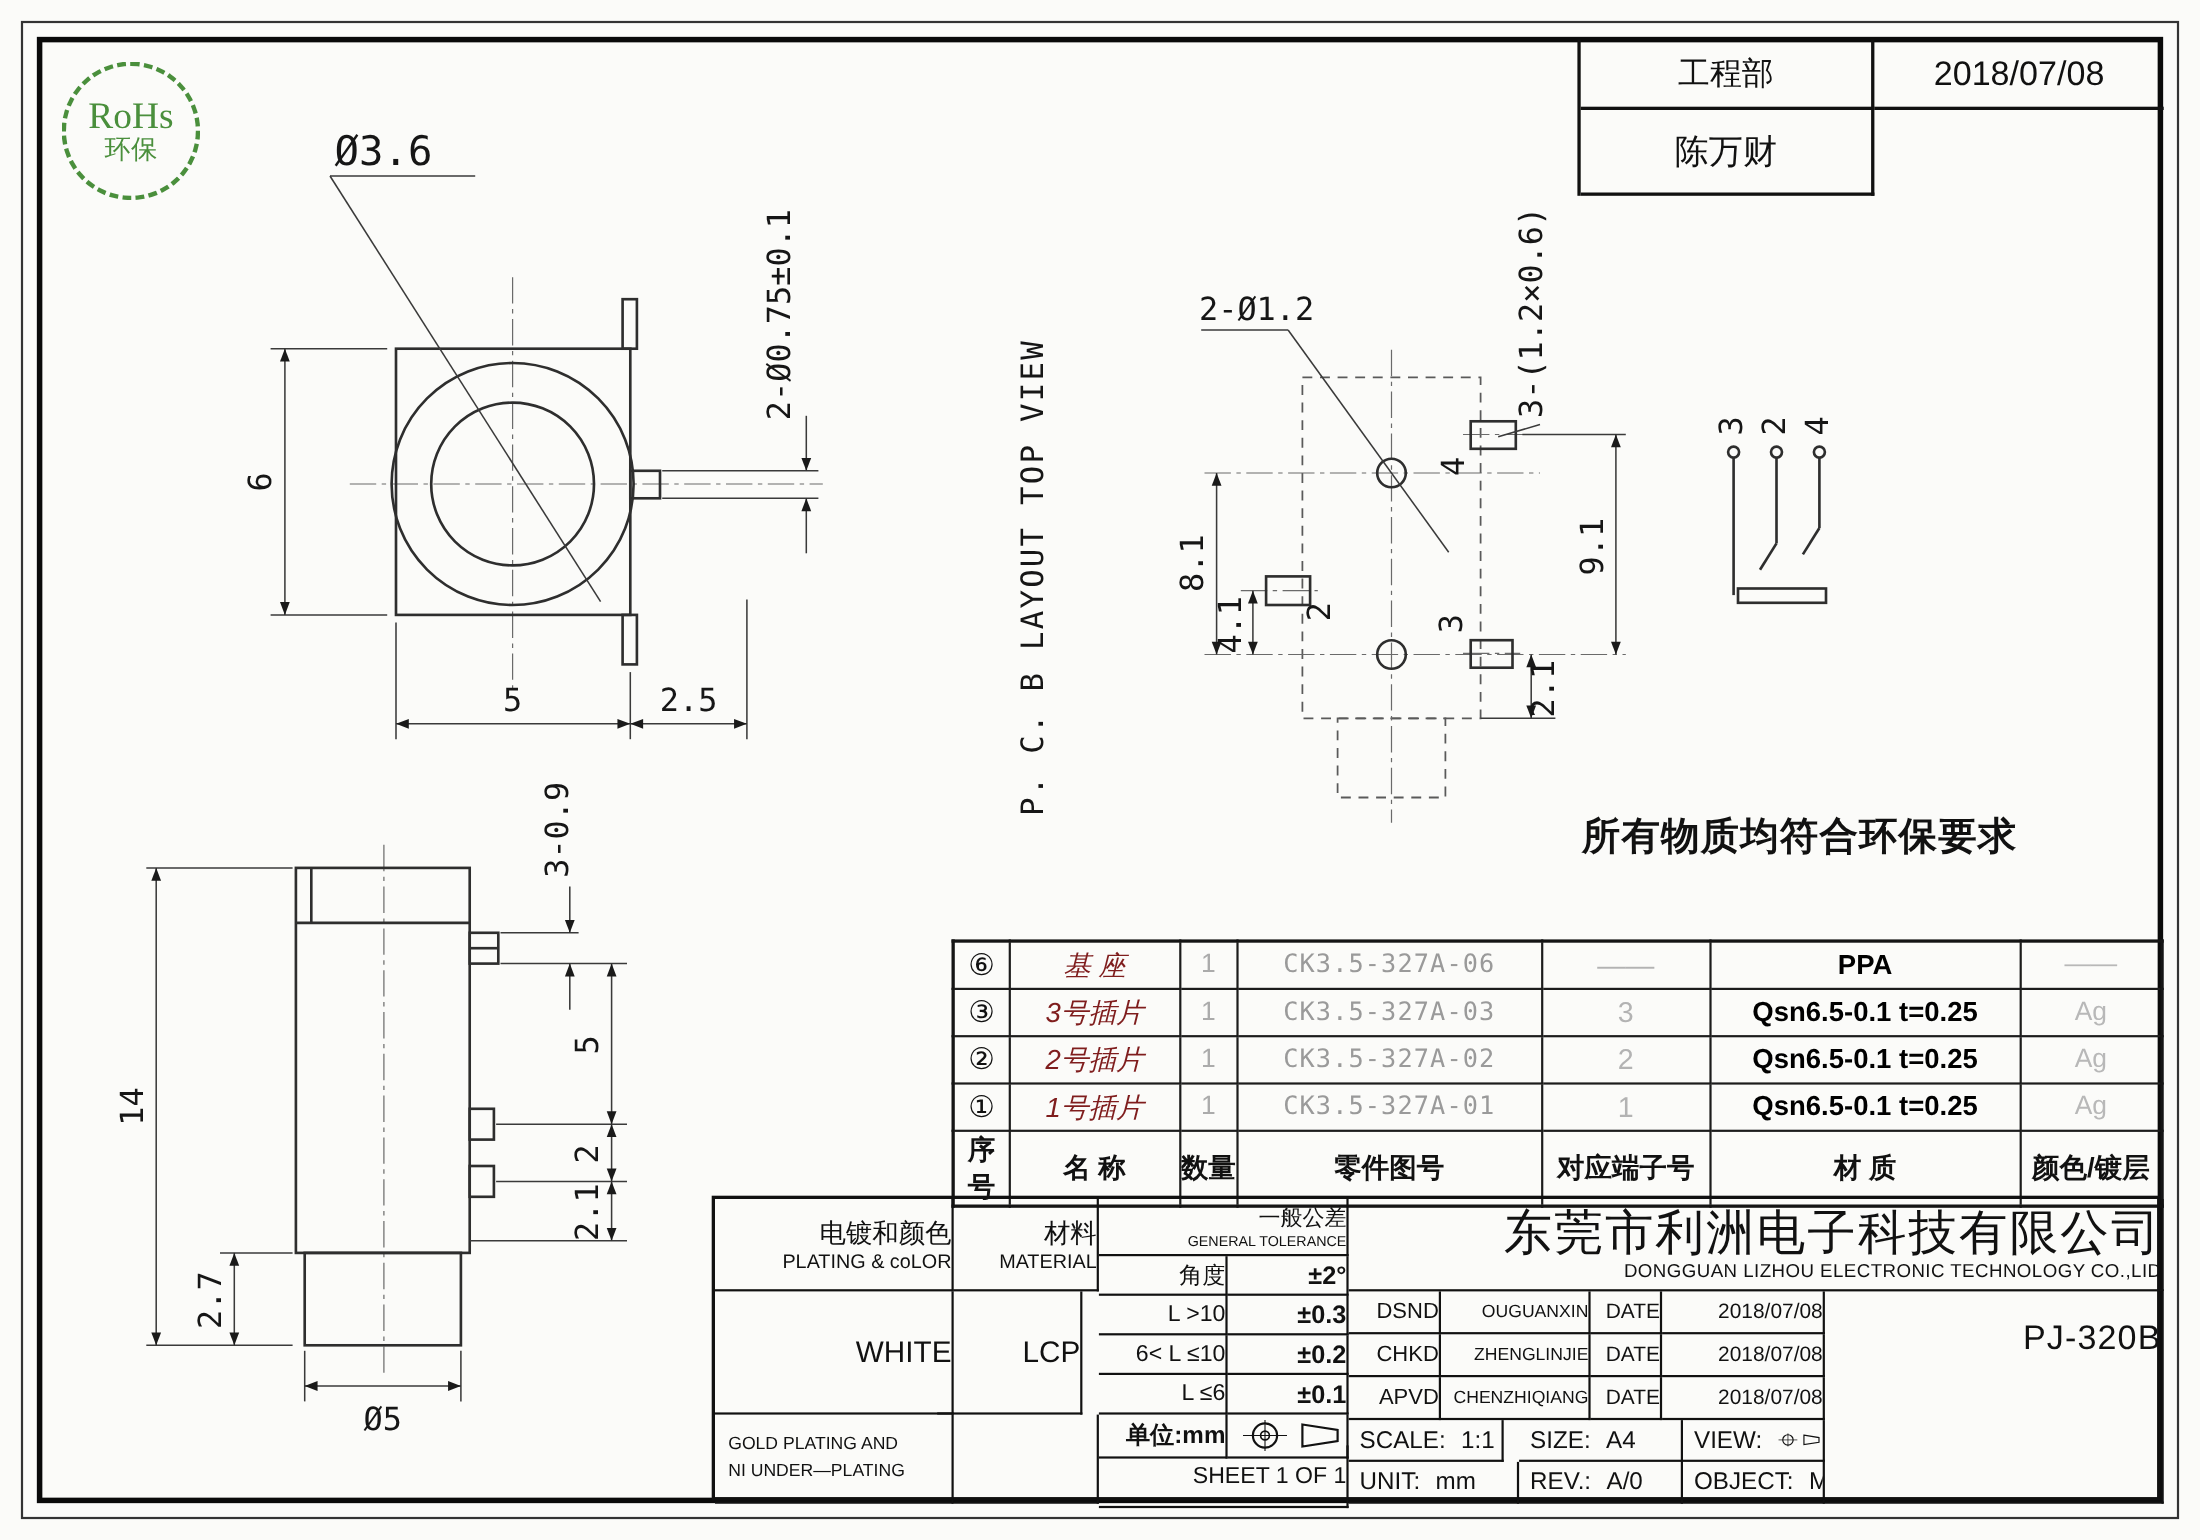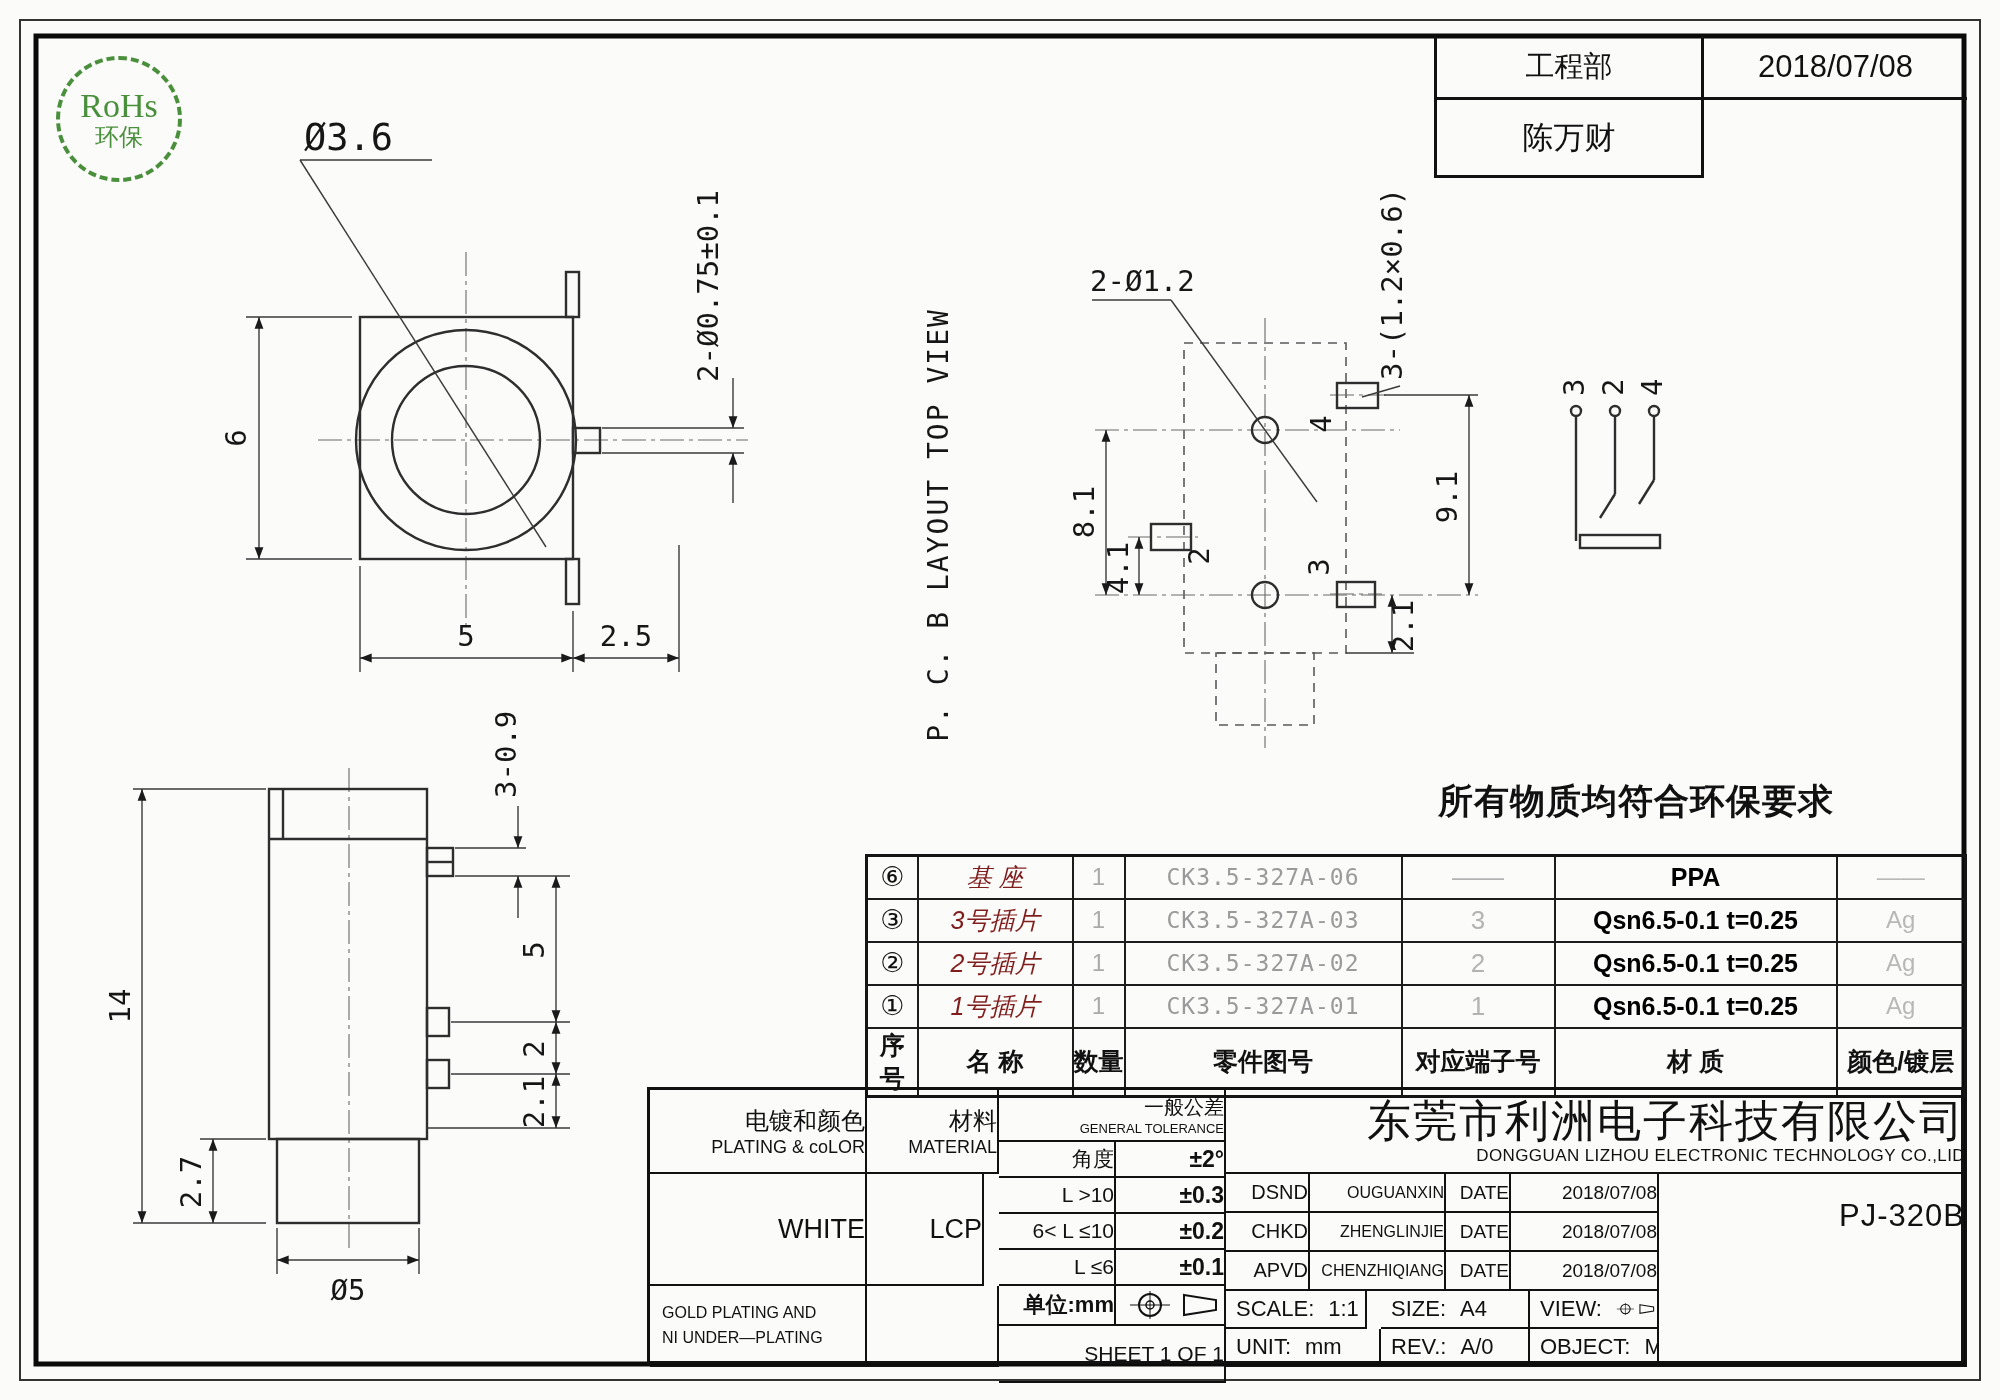--- a/index.html
+++ b/index.html
@@ -23,21 +23,21 @@
   #rohs-logo .l2 { font-size:24px; line-height:1.1; }
 
   
   #header-table { position:absolute; left:1434px; top:36px; width:530px; height:142px; display:grid; grid-template-columns:267px 263px; grid-template-rows:64px 78px; border-left:3px solid #111; }
   .hcell { border-bottom:3px solid #111; border-right:3px solid #111; display:flex; align-items:center; justify-content:center; }
   .hcell:nth-child(2n) { border-right:none; }
   .hhead { font-size:29px; }
   .hval { font-size:31px; }
 
   
-  #note { position:absolute; left:1438px; top:737px; font-size:35px; font-weight:bold; letter-spacing:1px;margin-top:41px; }
+  #note { position:absolute; left:1438px; top:737px; font-size:35px; font-weight:bold; letter-spacing:1px; }
 
   
   #parts-table { position:absolute; left:865px; top:854px; width:1099px; border-collapse:collapse; table-layout:fixed; background:transparent; border:3px solid #151515; }
   #parts-table td { border:2px solid #1c1c1c; text-align:center; vertical-align:middle; overflow:hidden; padding:0; }
   #parts-table tr { height:43px; }
   #parts-table tr.parts-header { height:61px; }
   #parts-table tr.parts-header td { font-size:25px; font-weight:bold; color:#111; }
   .c-no   { font-size:27px; color:#111; }
   .c-name { font-size:25px; color:#7f1d1d;font-style:italic; }
   .c-qty  { font-size:24px; color:#ababab; }
@@ -330,21 +330,21 @@
   <div class="tcell unit-label" style="left:349px;top:196px;width:117px;height:40px">单位:mm</div>
   <div class="tcell" style="left:466px;top:196px;width:110px;height:40px">
     <svg width="96" height="30" viewBox="0 0 96 30">
       <line x1="2" y1="15" x2="42" y2="15" stroke="#111" stroke-width="1"></line>
       <line x1="22" y1="1" x2="22" y2="29" stroke="#111" stroke-width="1"></line>
       <circle cx="22" cy="15" r="11" fill="none" stroke="#111" stroke-width="2"></circle>
       <circle cx="22" cy="15" r="4" fill="none" stroke="#111" stroke-width="1.5"></circle>
       <polygon points="56,5 88,10 88,20 56,25" fill="none" stroke="#111" stroke-width="2"></polygon>
     </svg>
   </div>
-  <div class="tcell sheet-cell" style="left:349px;top:236px;width:227px;height:57px">SHEET 1 OF 1</div>
+  <div class="tcell sheet-cell" style="left:349px;top:224px;width:227px;height:57px">SHEET 1 OF 1</div>
 
   <div class="tcell company" style="left:576px;top:0;width:741px;height:84px">
     <div class="cn">东莞市利洲电子科技有限公司</div>
     <div class="en">DONGGUAN LIZHOU ELECTRONIC TECHNOLOGY CO.,LID</div>
   </div>
 
   <div class="tcell sign-role" style="left:576px;top:84px;width:84px;height:39px">DSND</div>
   <div class="tcell sign-name" style="left:660px;top:84px;width:136px;height:39px">OUGUANXIN</div>
   <div class="tcell sign-date" style="left:796px;top:84px;width:65px;height:39px">DATE</div>
   <div class="tcell sign-date" style="left:861px;top:84px;width:148px;height:39px">2018/07/08</div>

